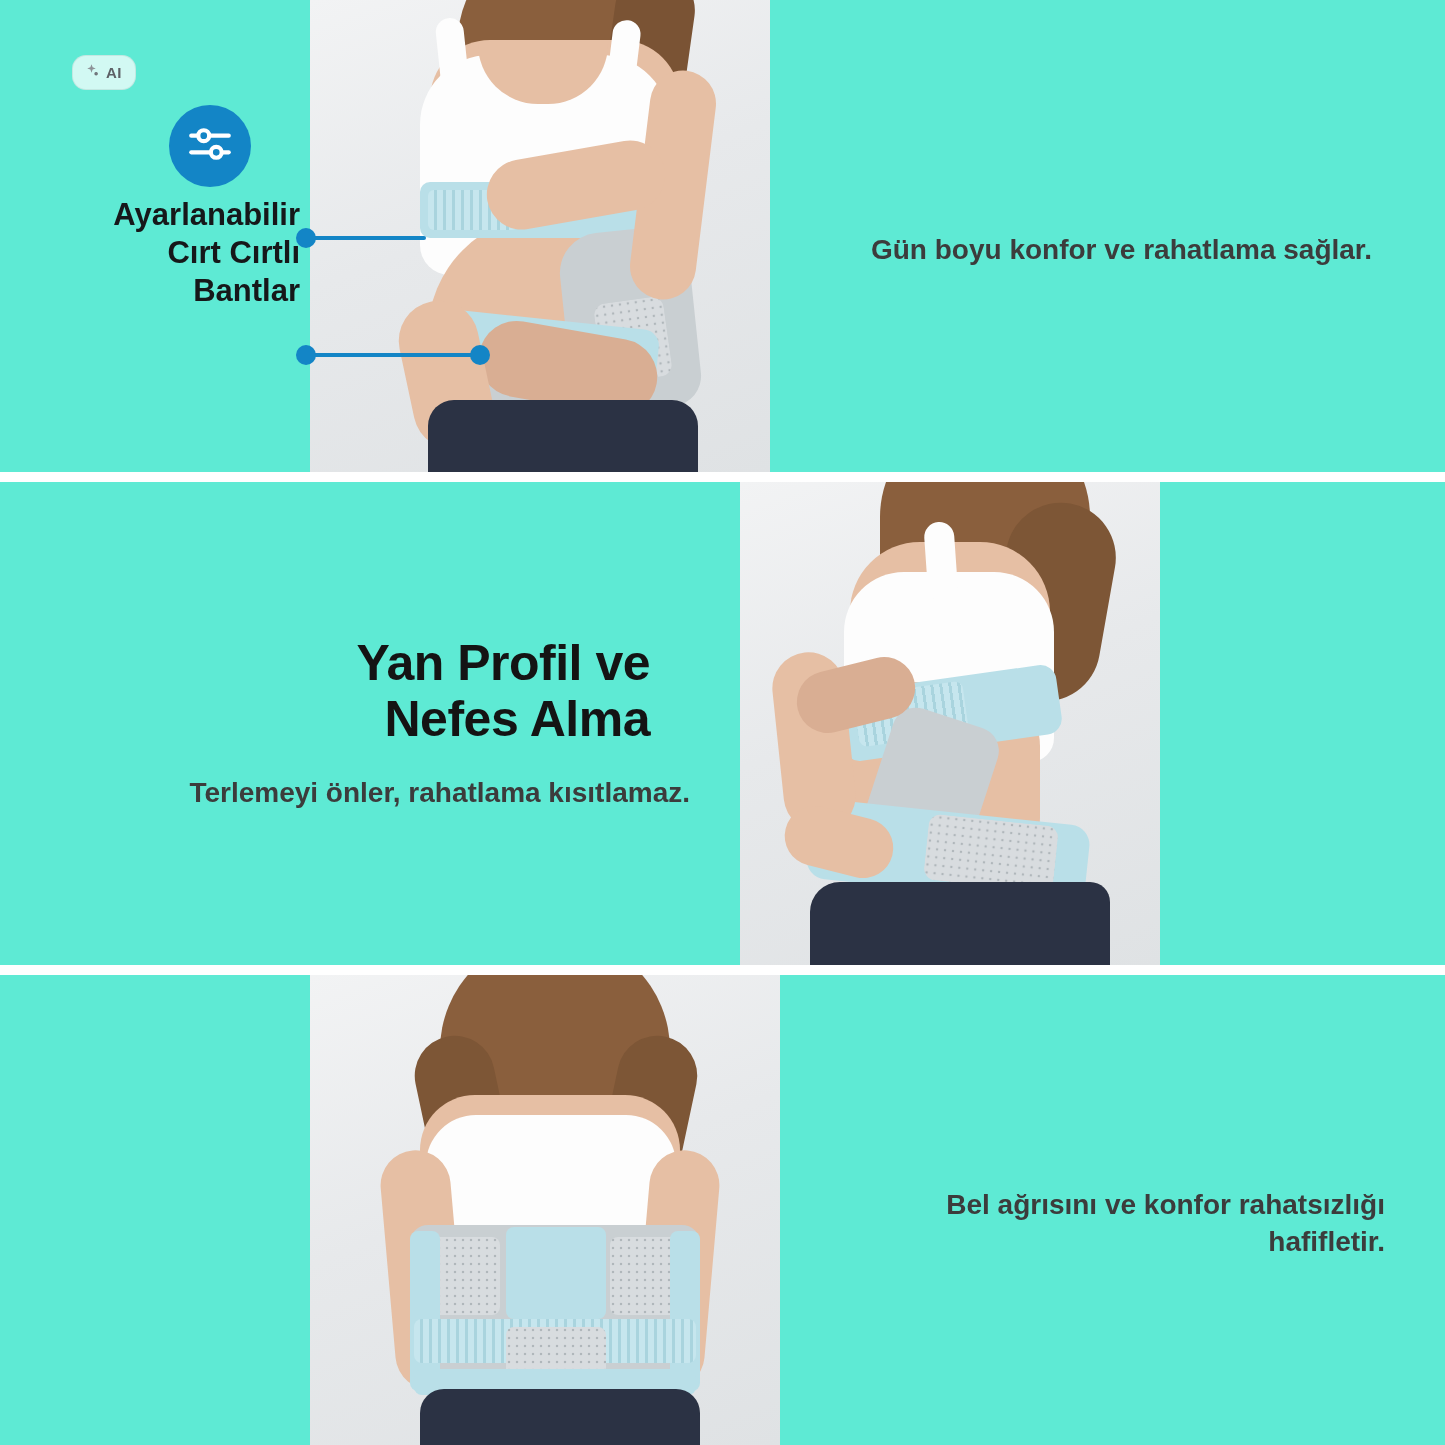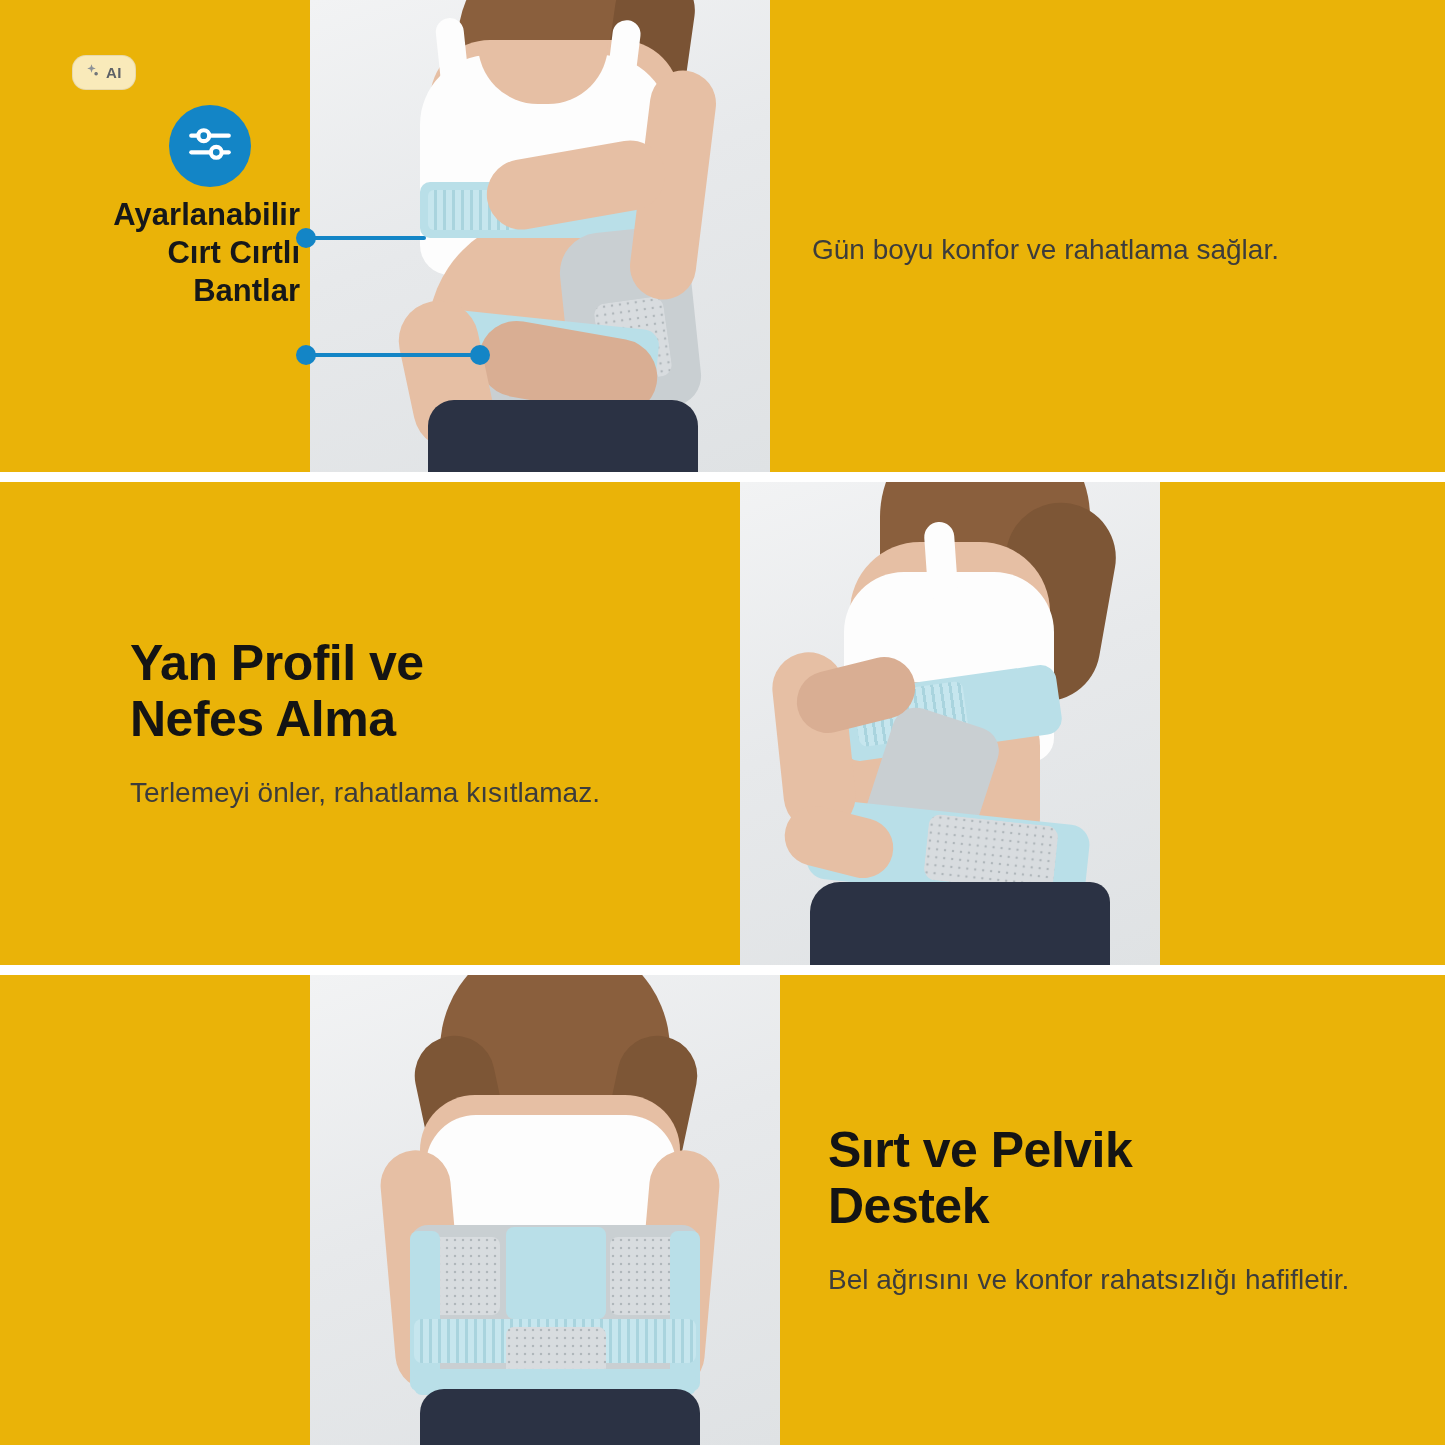--- a/index.html
+++ b/index.html
@@ -10,21 +10,21 @@
     overflow: hidden;
   }
   .sheet {
     width: 1445px; height: 1445px;
     display: flex; flex-direction: column;
     background: #ffffff;
   }
   .panel {
     position: relative;
     width: 100%;
-    background: #eab308;
+    background: #5eead4;
     overflow: hidden;
   }
   .panel-1 { height: 472px; }
   .divider { height: 10px; background: #ffffff; width: 100%; flex: none; }
   .panel-2 { height: 483px; }
   .panel-3 { height: 470px; }
 
   
   .photo {
     position: absolute;
@@ -59,21 +59,21 @@
     display: flex; flex-direction: column; justify-content: center;
   }
   .headline {
     font-size: 50px; font-weight: bold; color: #141414;
     line-height: 1.12; letter-spacing: -0.5px;
     max-width: 520px;
   }
   .subline {
     margin-top: 28px;
     font-size: 28px; color: #3c3c3c; line-height: 1.32;
-    max-width: 560px; font-weight: 400;
+    max-width: 560px; font-weight: 700; text-align: right;
   }
 
   
   .callout { position: absolute; }
   .callout-label {
     font-size: 31px; font-weight: bold; color: #16181a;
     line-height: 1.22; white-space: pre-line;
   }
   .lead-line {
     position: absolute;
@@ -181,21 +181,21 @@
     <div class="textcol" style="left:812px; right:60px;">
       <p class="subline">Gün boyu konfor ve rahatlama sağlar.</p>
     </div>
   </section>
 
   <div class="divider"></div>
 
   <section class="panel panel-2">
 
     <div class="textcol" style="left:130px; width:560px;">
-      <h2 class="headline" style="white-space:pre-line;">Yan Profil ve
+      <h2 class="headline" style="white-space:pre-line;text-align:right;">Yan Profil ve
 Nefes Alma</h2>
       <p class="subline">Terlemeyi önler, rahatlama kısıtlamaz.</p>
     </div>
 
     <div class="photo" style="left:740px; width:420px;">
       <div class="photo-bg"></div>
 
       <div style="position:absolute;left:140px;top:-70px;width:210px;height:210px;border-radius:110px 110px 80px 70px;background:#8a5f3d;"></div>
       <div style="position:absolute;left:258px;top:20px;width:110px;height:200px;border-radius:60px;background:#7d5636;transform:rotate(10deg);"></div>
 
@@ -249,19 +249,17 @@
       <div class="belt-blue" style="position:absolute;left:360px;top:256px;width:30px;height:160px;border-radius:8px;"></div>
 
       <div class="rib" style="position:absolute;left:104px;top:344px;width:282px;height:44px;border-radius:8px;"></div>
       <div class="mesh" style="position:absolute;left:196px;top:352px;width:100px;height:62px;border-radius:8px;"></div>
       <div class="belt-blue" style="position:absolute;left:104px;top:394px;width:282px;height:26px;border-radius:8px;"></div>
 
       <div class="pants" style="position:absolute;left:110px;top:414px;width:280px;height:120px;border-radius:24px 24px 0 0;"></div>
     </div>
 
     <div class="textcol" style="left:828px; right:60px;">
-      <h2 class="headline" style="white-space:pre-line;">Sırt ve Pelvik
-Destek</h2>
       <p class="subline">Bel ağrısını ve konfor rahatsızlığı hafifletir.</p>
     </div>
   </section>
 
 </div>
 
 </body></html>

